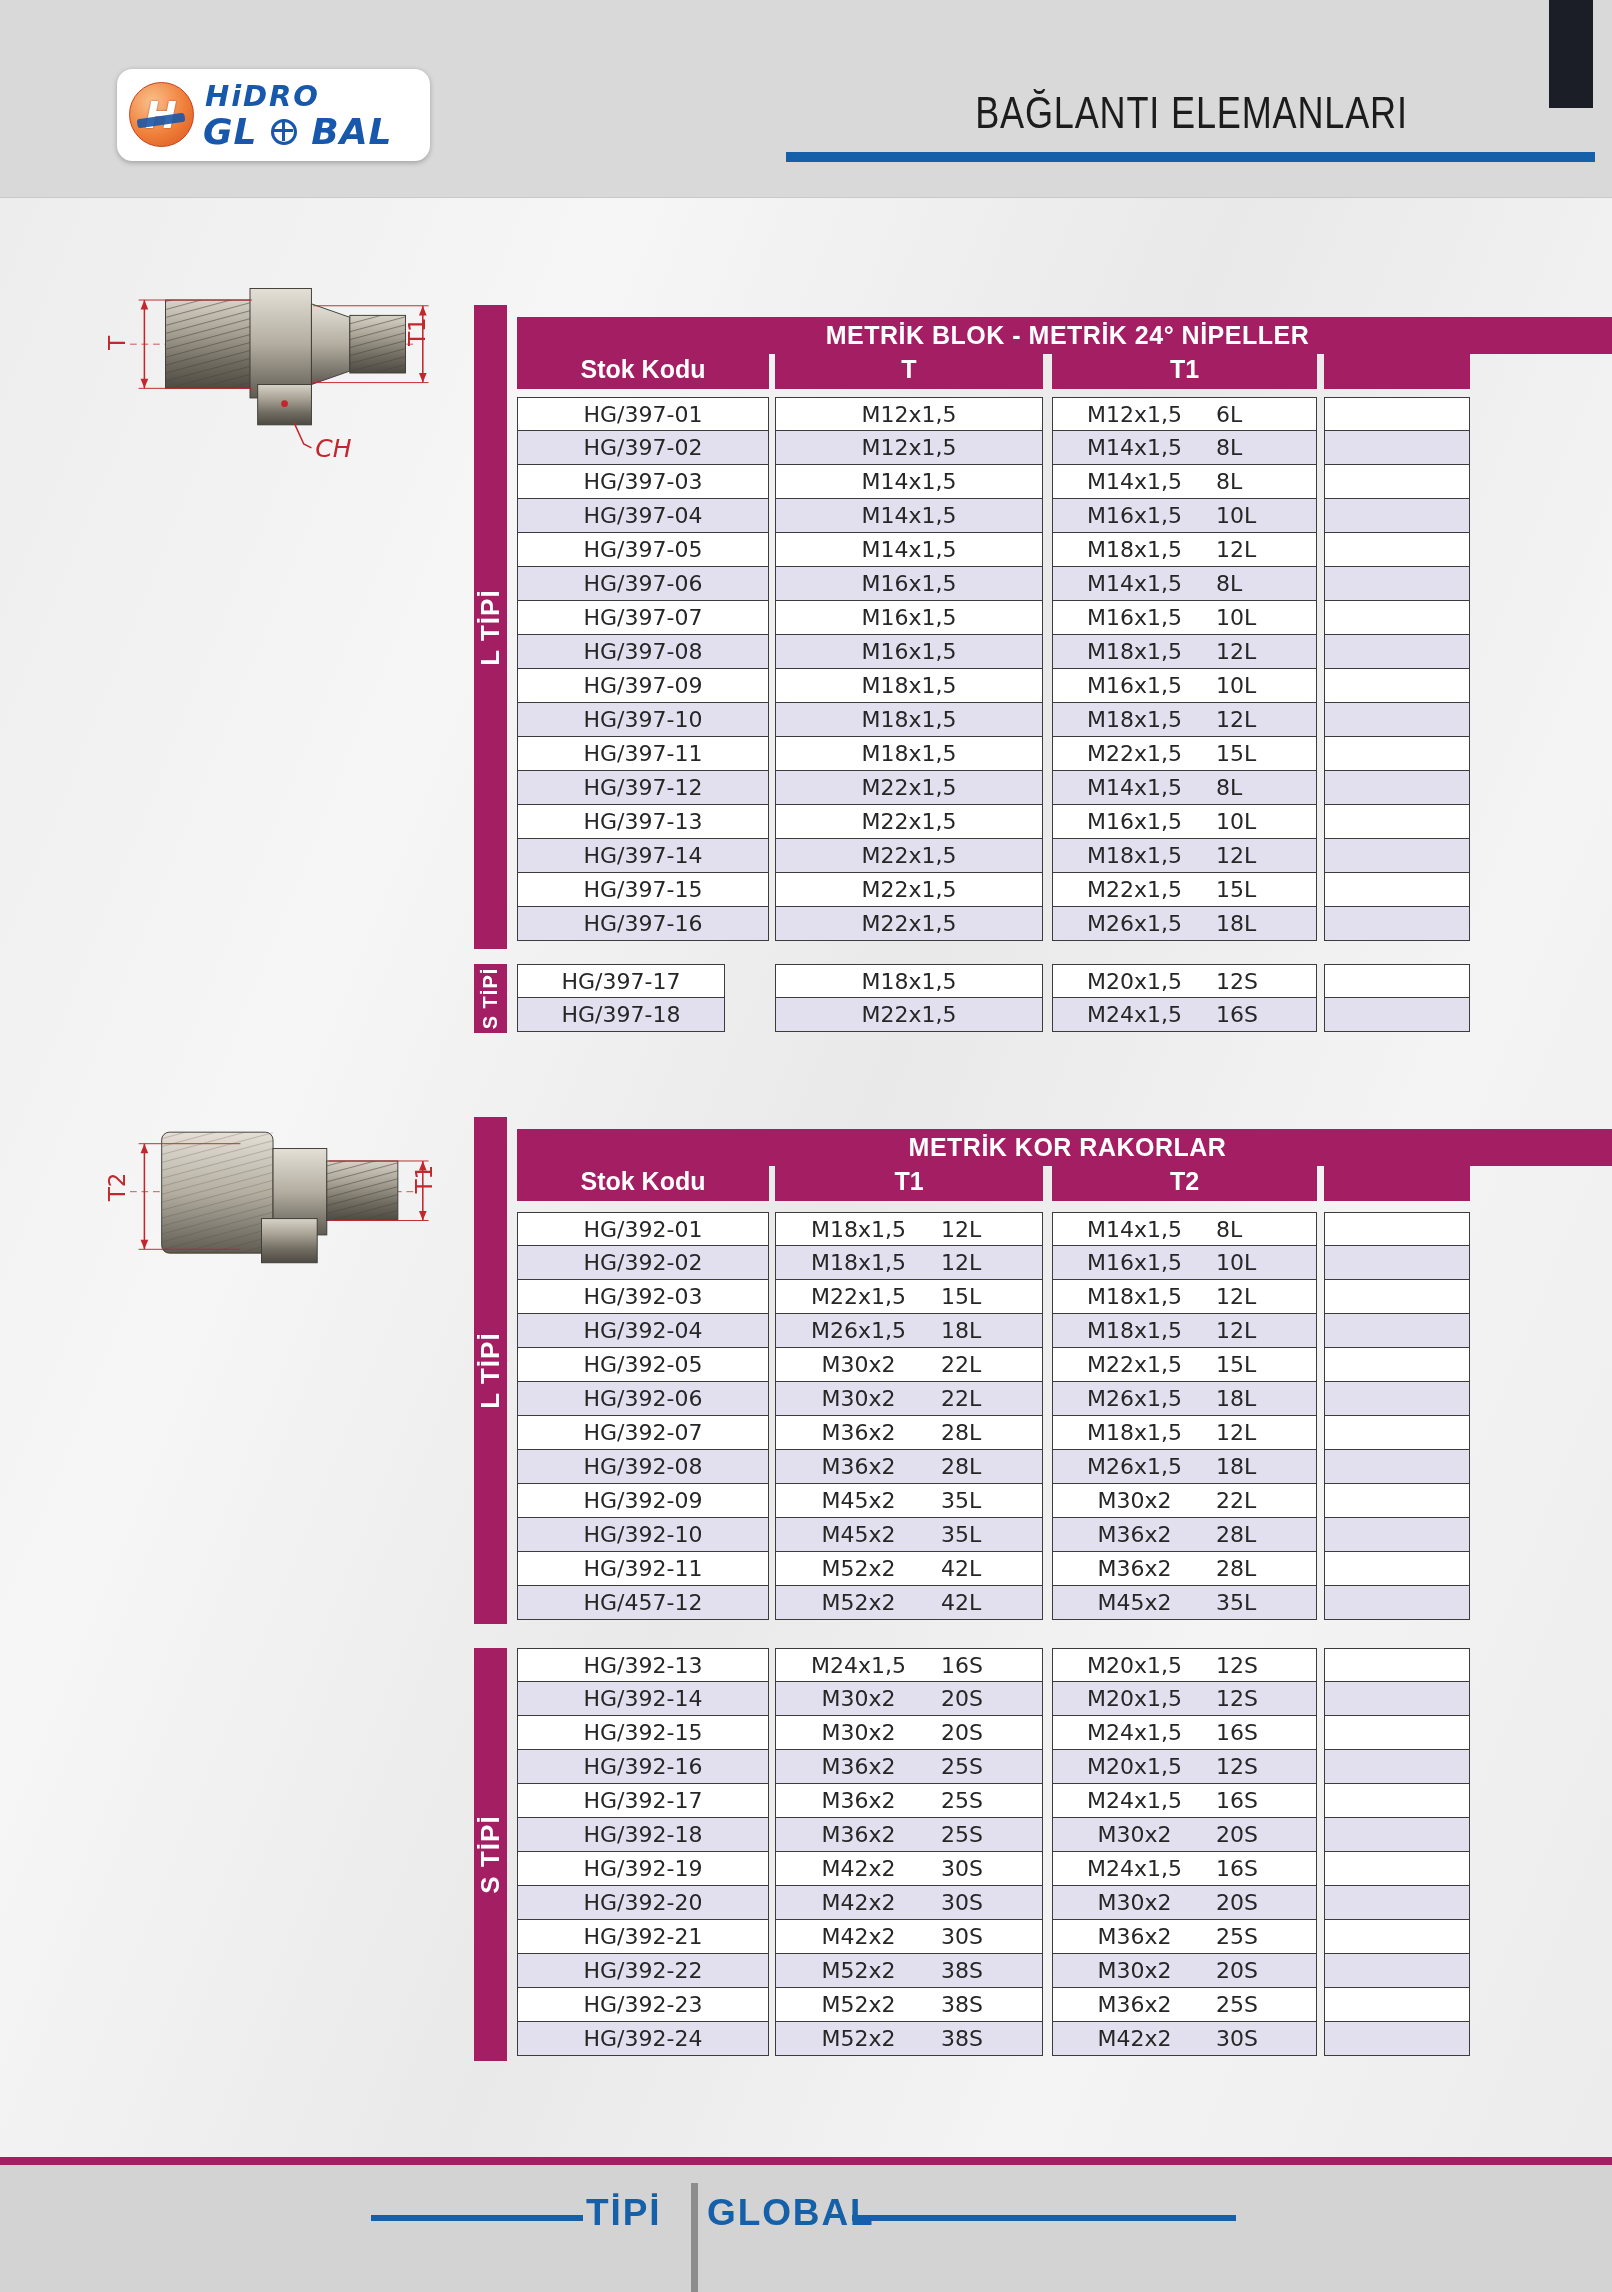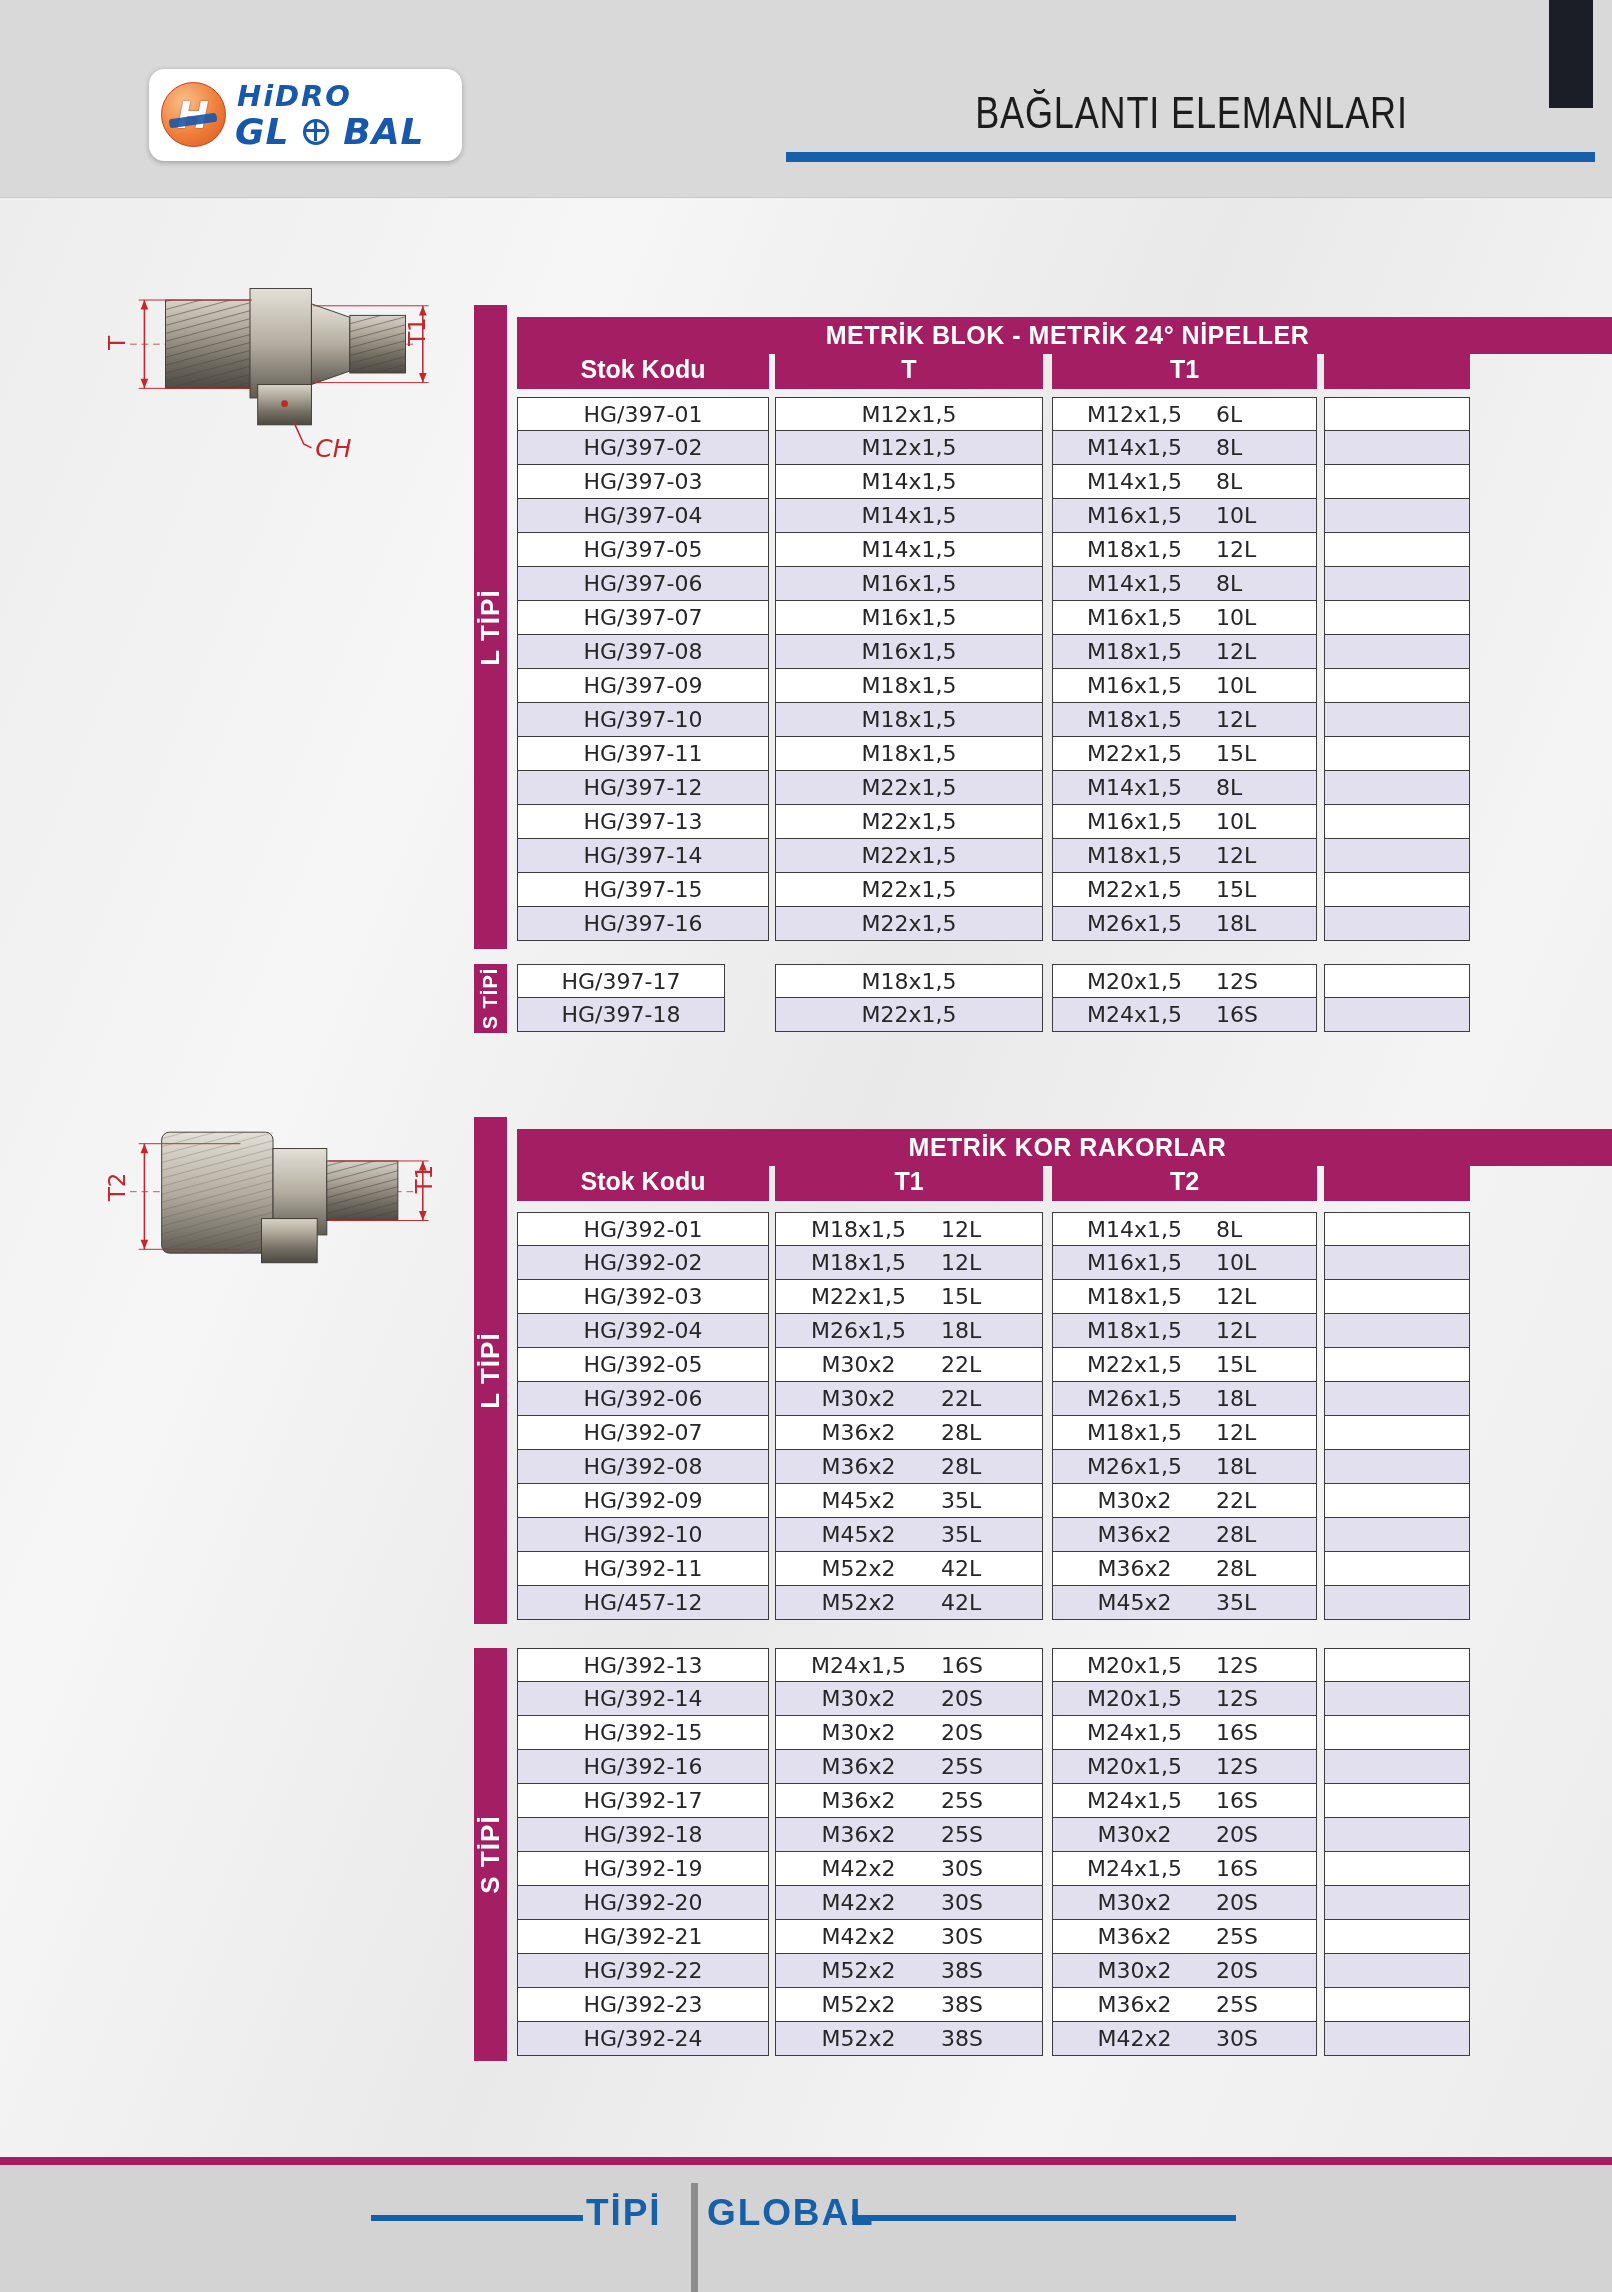--- a/index.html
+++ b/index.html
@@ -5,21 +5,21 @@
   html,body{margin:0;padding:0;}
   body{
     width:1612px;height:2292px;position:relative;overflow:hidden;
     font-family:"DejaVu Sans",sans-serif;
     background:linear-gradient(112deg,#ececec 0%,#f6f6f6 28%,#e9e9e9 52%,#f4f4f4 74%,#ebebeb 100%);
   }
   .abs{position:absolute;}
   
   .header-band{left:0;top:0;width:1612px;height:197px;background:#d9d9d9;border-bottom:1px solid #c9c9c9;}
   .logo-box{left:117px;top:69px;width:313px;height:92px;background:#ffffff;border-radius:15.4px;
-    box-shadow:0 1.9px 4.8px rgba(0,0,0,.25);margin-left:32px;}
+    box-shadow:0 1.9px 4.8px rgba(0,0,0,.25);}
   .emblem{left:11.5px;top:13.4px;width:63px;height:63px;border-radius:50%;
     background:radial-gradient(circle at 35% 30%,#f9c08b,#ef7f3a 55%,#d9531f);
     border:1.9px solid #c8401c;display:flex;align-items:center;justify-content:center;}
   .emblem .h{color:#fff;font-weight:bold;font-style:italic;font-size:38px;line-height:1;
     text-shadow:0 0 1.9px #a33412;}
   .emblem .swoosh{position:absolute;left:7.7px;top:33px;width:48px;height:8.6px;background:#1b55a8;
     transform:rotate(-8deg);border-radius:2.9px;opacity:.9;}
   .logo-line1{left:88px;top:9.6px;font-size:29px;font-weight:bold;font-style:italic;color:#1757ac;letter-spacing:1.9px;}
   .logo-line2{left:86px;top:42px;font-size:36px;font-weight:bold;font-style:italic;color:#1757ac;letter-spacing:1px;
     display:flex;align-items:center;gap:12px;}

